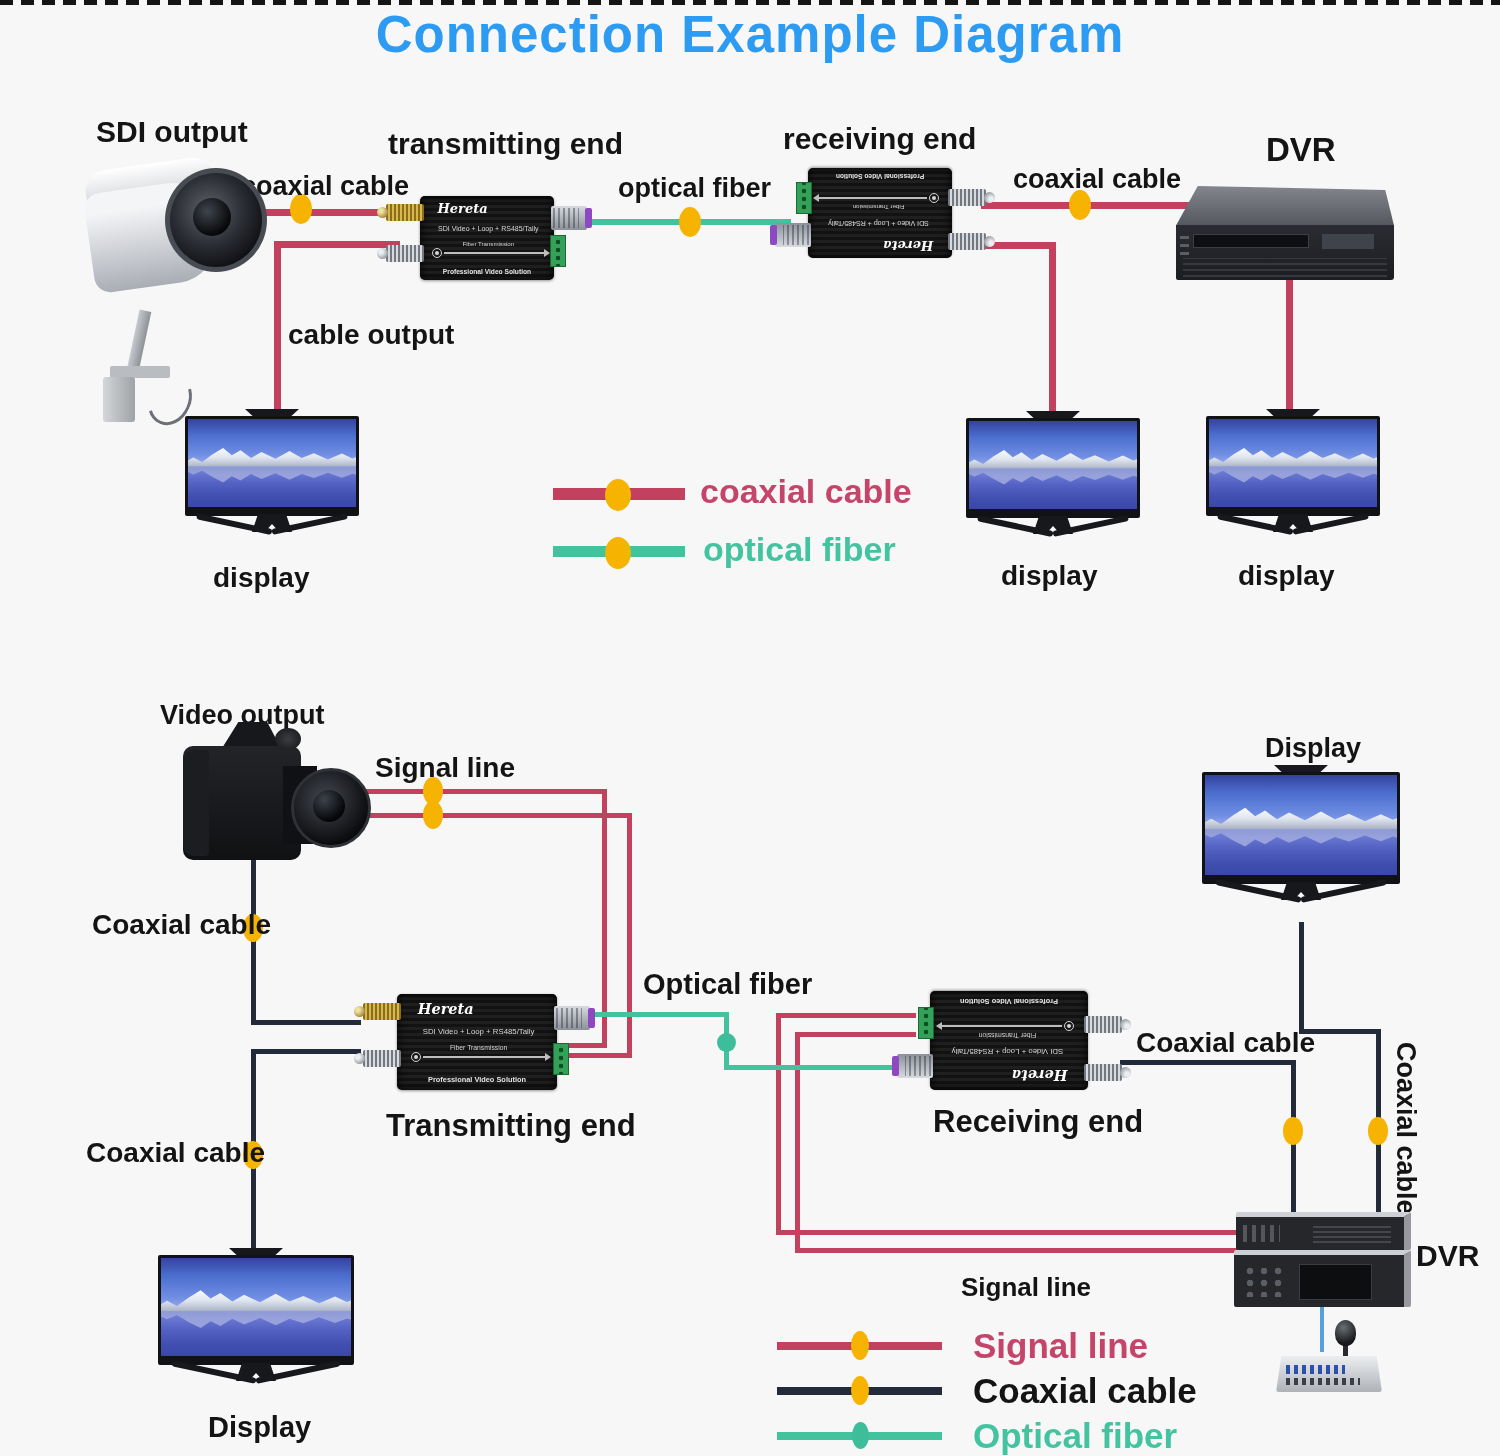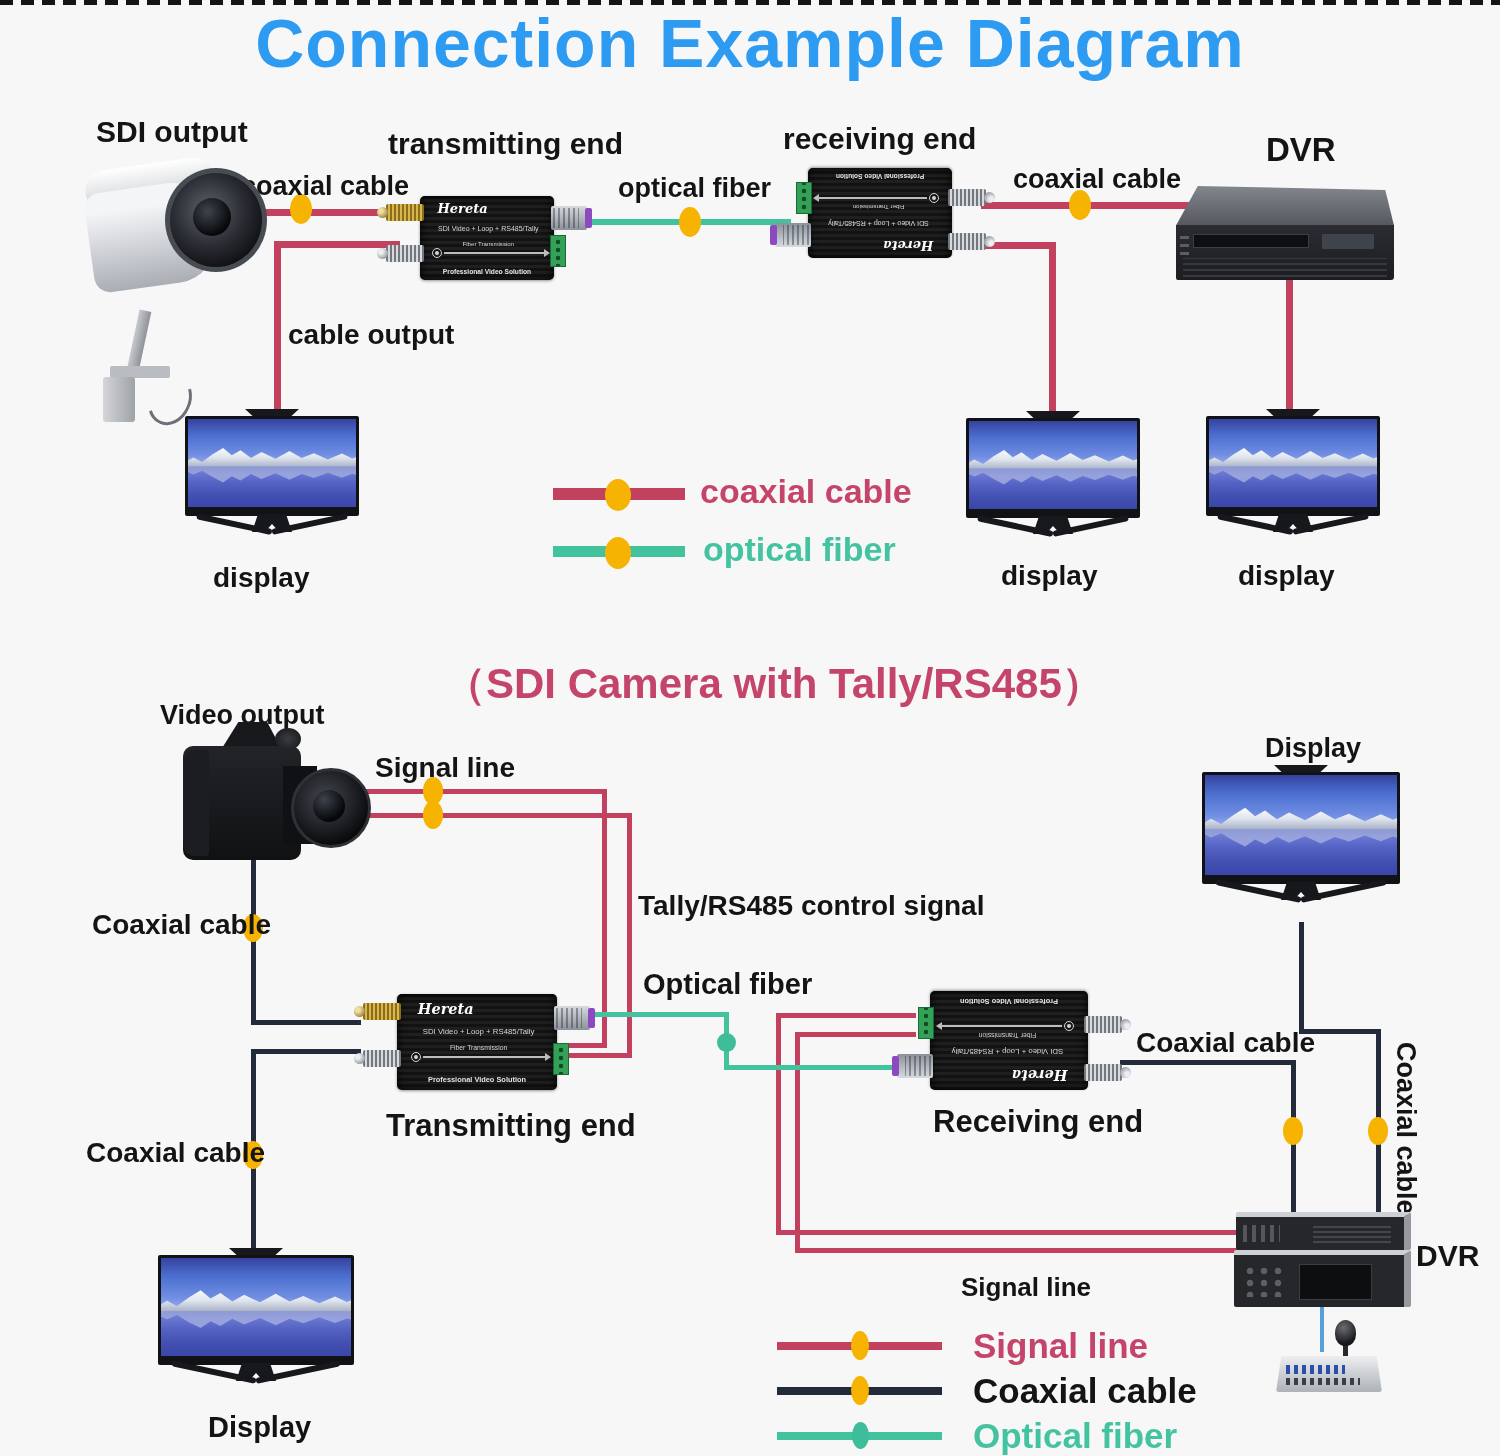--- a/index.html
+++ b/index.html
@@ -140,21 +140,21 @@
   .joy-btns2{position:absolute;left:9%;top:62%;width:70%;height:7px;
     background:repeating-linear-gradient(90deg,#3b3e45 0 4px,transparent 4px 8px);}
 
   .vert-lbl{writing-mode:vertical-rl;}
 </style>
 </head>
 <body>
 
 <div class="canvas">
 
-  <div class="lbl blue-title" style="left:0;right:0;top:8px;text-align:center;font-size:68px;letter-spacing:1px;">Connection Example Diagram</div>
+  <div class="lbl blue-title" style="left:0;right:0;top:8px;text-align:center;font-size:51px;letter-spacing:1px;">Connection Example Diagram</div>
 
   <div class="ln red" style="left:225px;top:209px;width:180px;height:7px;"></div>
   <div class="ln red" style="left:274px;top:241px;width:126px;height:7px;"></div>
   <div class="ln red" style="left:274px;top:241px;width:7px;height:184px;"></div>
   <div class="ln grn" style="left:581px;top:219px;width:210px;height:6px;"></div>
   <div class="ln red" style="left:981px;top:202px;width:210px;height:7px;"></div>
   <div class="ln red" style="left:981px;top:242px;width:75px;height:7px;"></div>
   <div class="ln red" style="left:1049px;top:242px;width:7px;height:182px;"></div>
   <div class="ln red" style="left:1286px;top:268px;width:7px;height:156px;"></div>
   <div class="oval" style="left:290px;top:194px;width:22px;height:30px;"></div>
@@ -322,26 +322,24 @@
   <div class="ln red" style="left:777px;top:1342px;width:165px;height:8px;"></div>
   <div class="oval" style="left:851px;top:1331px;width:18px;height:29px;"></div>
   <div class="ln blk" style="left:777px;top:1387px;width:165px;height:8px;"></div>
   <div class="oval" style="left:851px;top:1376px;width:18px;height:29px;"></div>
   <div class="ln grn" style="left:777px;top:1432px;width:165px;height:8px;"></div>
   <div class="oval teal" style="left:852px;top:1422px;width:17px;height:27px;"></div>
   <div class="lbl cr" style="left:973px;top:1328px;font-size:35px;">Signal line</div>
   <div class="lbl" style="left:973px;top:1373px;font-size:35px;">Coaxial cable</div>
   <div class="lbl tl" style="left:973px;top:1418px;font-size:35px;">Optical fiber</div>
 
-  <div class="lbl cr" style="left:444px;top:662px;font-size:42px;">（SDI Camera with Tally/RS485）</div>
   <div class="lbl" style="left:160px;top:701px;font-size:27px;">Video output</div>
   <div class="lbl" style="left:375px;top:753px;font-size:28px;">Signal line</div>
   <div class="lbl" style="left:92px;top:910px;font-size:28px;">Coaxial cable</div>
   <div class="lbl" style="left:86px;top:1138px;font-size:28px;">Coaxial cable</div>
-  <div class="lbl" style="left:638px;top:891px;font-size:28px;">Tally/RS485 control signal</div>
   <div class="lbl" style="left:643px;top:969px;font-size:29px;">Optical fiber</div>
   <div class="lbl" style="left:386px;top:1110px;font-size:31px;">Transmitting end</div>
   <div class="lbl" style="left:933px;top:1106px;font-size:31px;">Receiving end</div>
   <div class="lbl" style="left:1136px;top:1028px;font-size:28px;">Coaxial cable</div>
   <div class="lbl vert-lbl" style="left:1392px;top:1042px;font-size:27px;">Coaxial cable</div>
   <div class="lbl" style="left:1265px;top:734px;font-size:27px;">Display</div>
   <div class="lbl" style="left:208px;top:1412px;font-size:29px;">Display</div>
   <div class="lbl" style="left:1416px;top:1240px;font-size:30px;">DVR</div>
   <div class="lbl" style="left:961px;top:1274px;font-size:26px;">Signal line</div>
 

